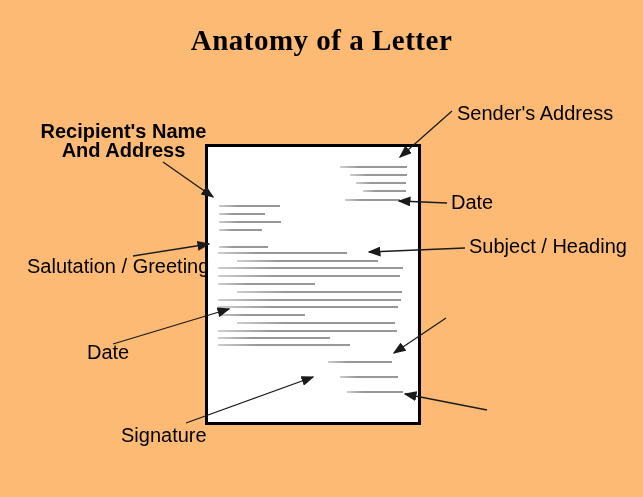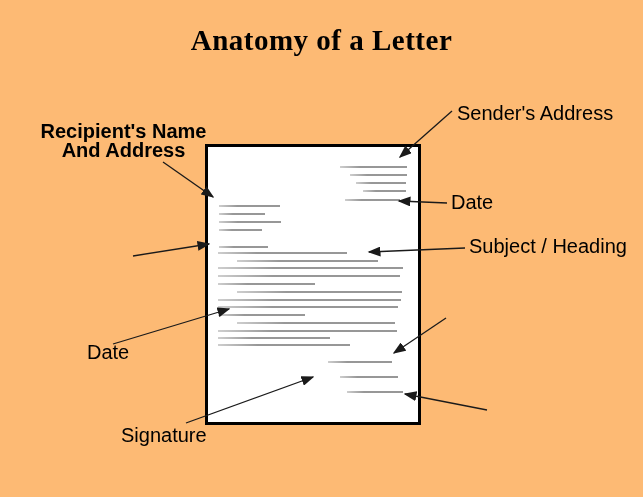--- a/index.html
+++ b/index.html
@@ -122,16 +122,17 @@
         <line x1="186" y1="423" x2="313" y2="377" stroke="#1a1a1a" stroke-width="1.3" marker-end="url(#arrowHead)"></line>
         <line x1="487" y1="410" x2="405" y2="394" stroke="#1a1a1a" stroke-width="1.3" marker-end="url(#arrowHead)"></line>
       </g>
   </svg>
 
   <div class="lbl lbl-sender">Sender's Address</div>
   <div class="lbl lbl-recipient">Recipient's Name
 And Address</div>
   <div class="lbl lbl-date">Date</div>
   <div class="lbl lbl-subject">Subject / Heading</div>
+  <div class="lbl lbl-salutation">Salutation / Greeting</div>
   <div class="lbl lbl-body">Date</div>
   <div class="lbl lbl-signature">Signature</div>
 
 </div>
 
 </body></html>

